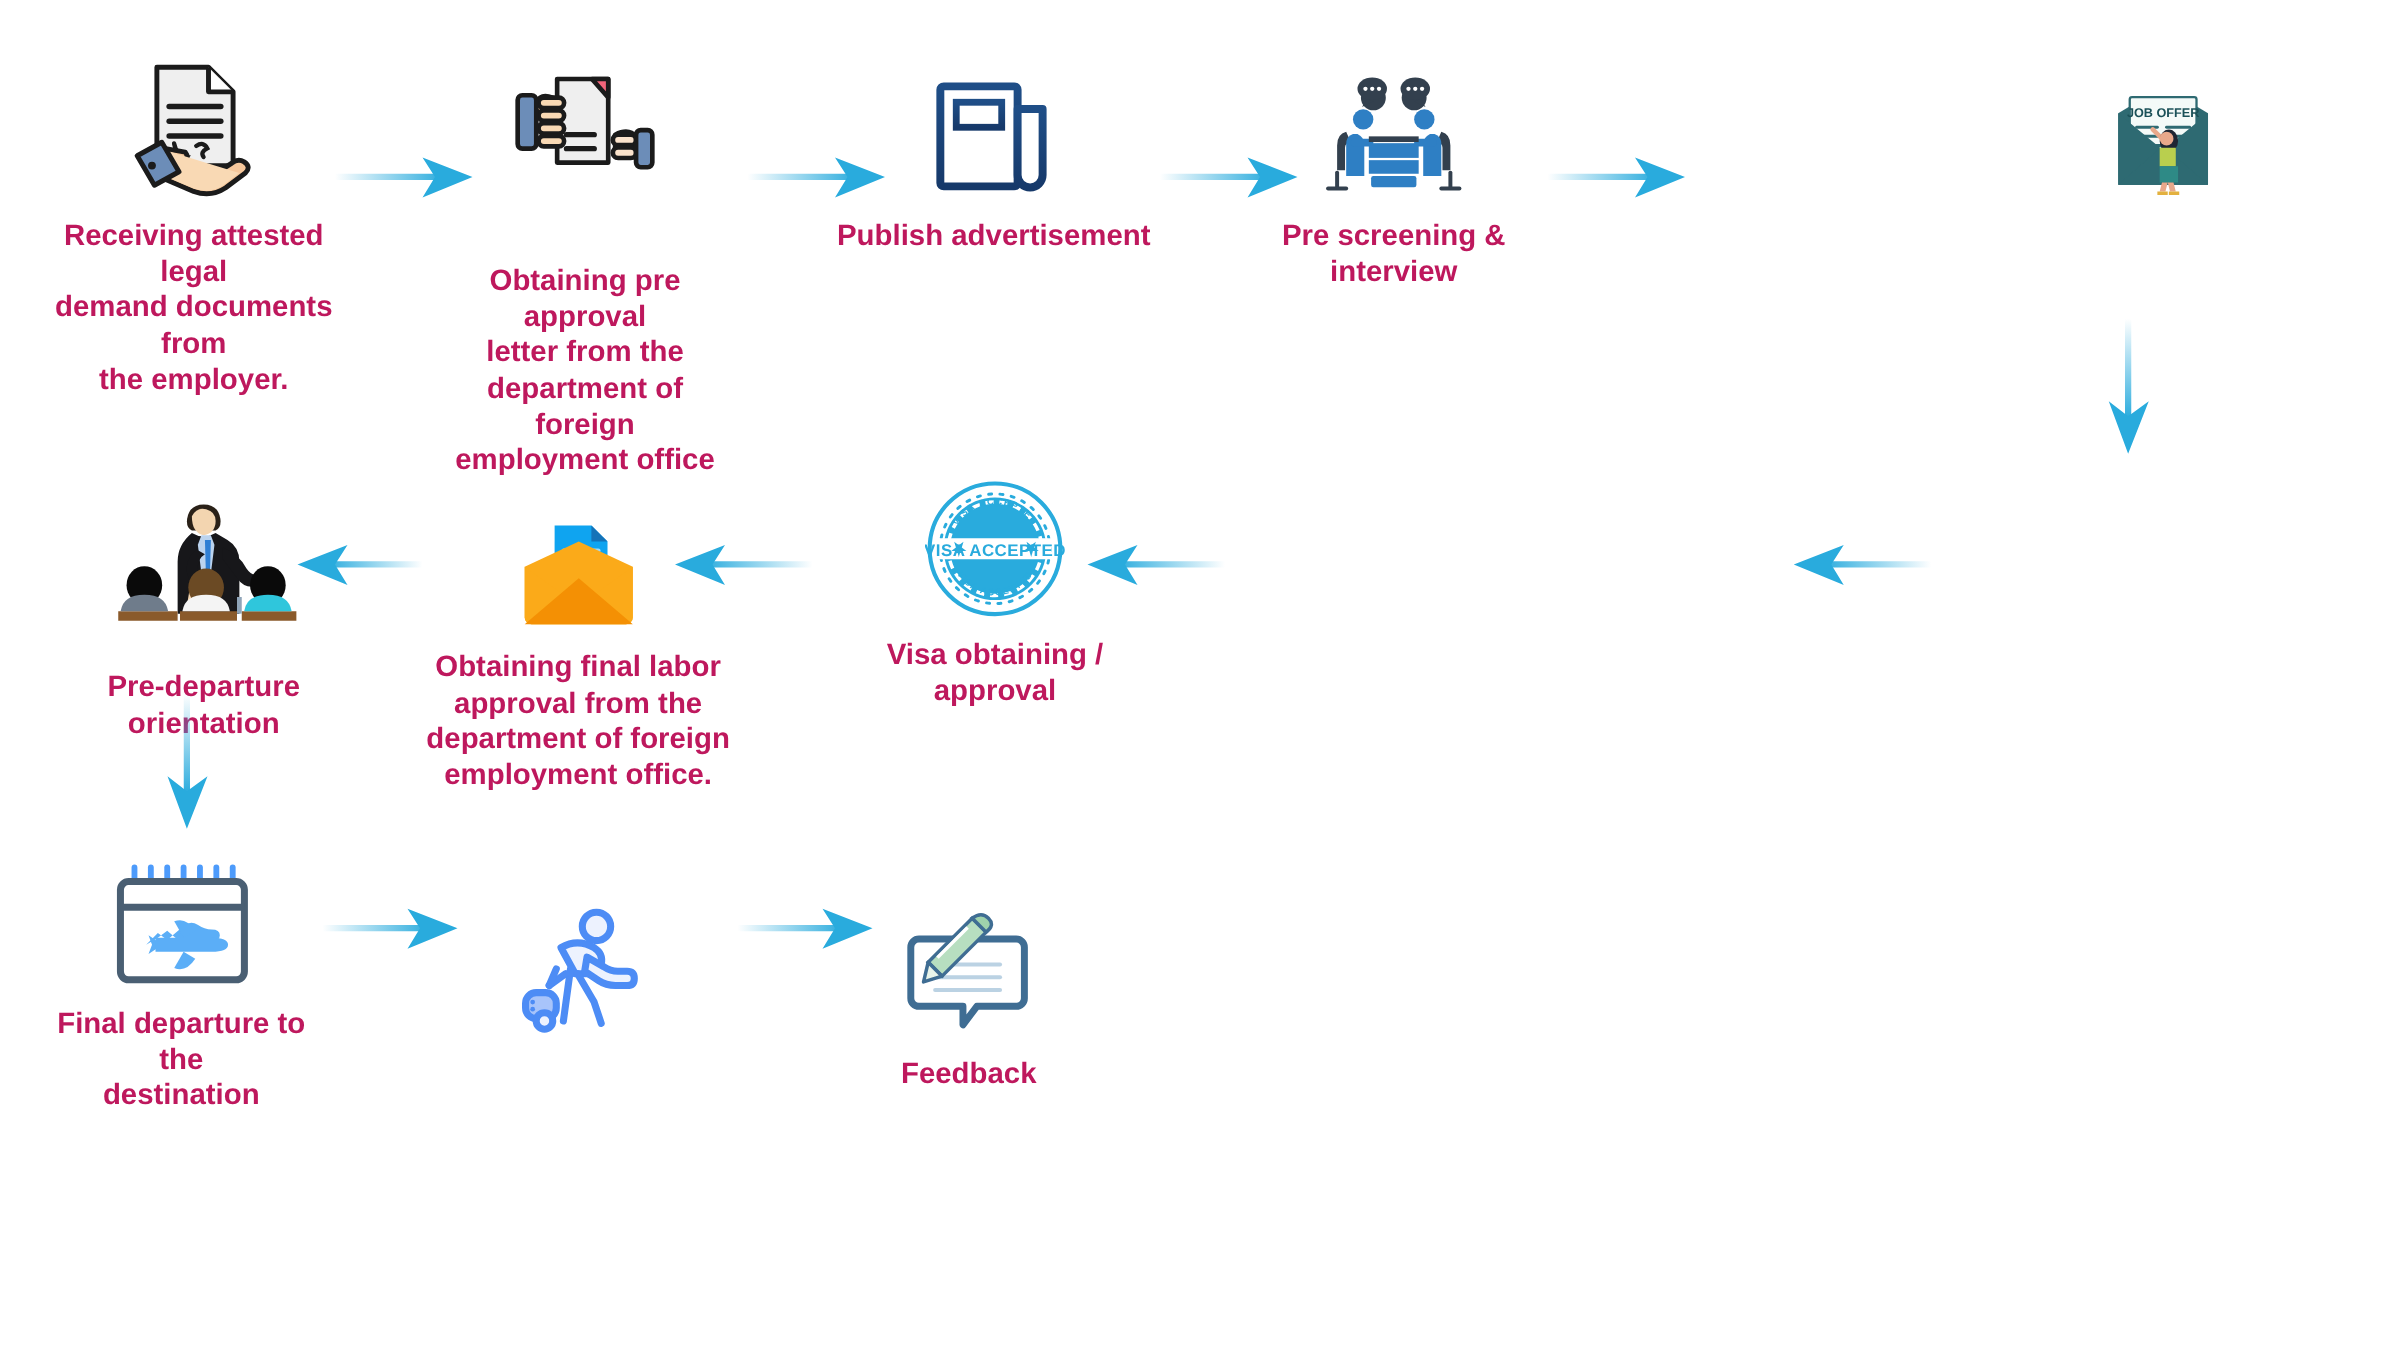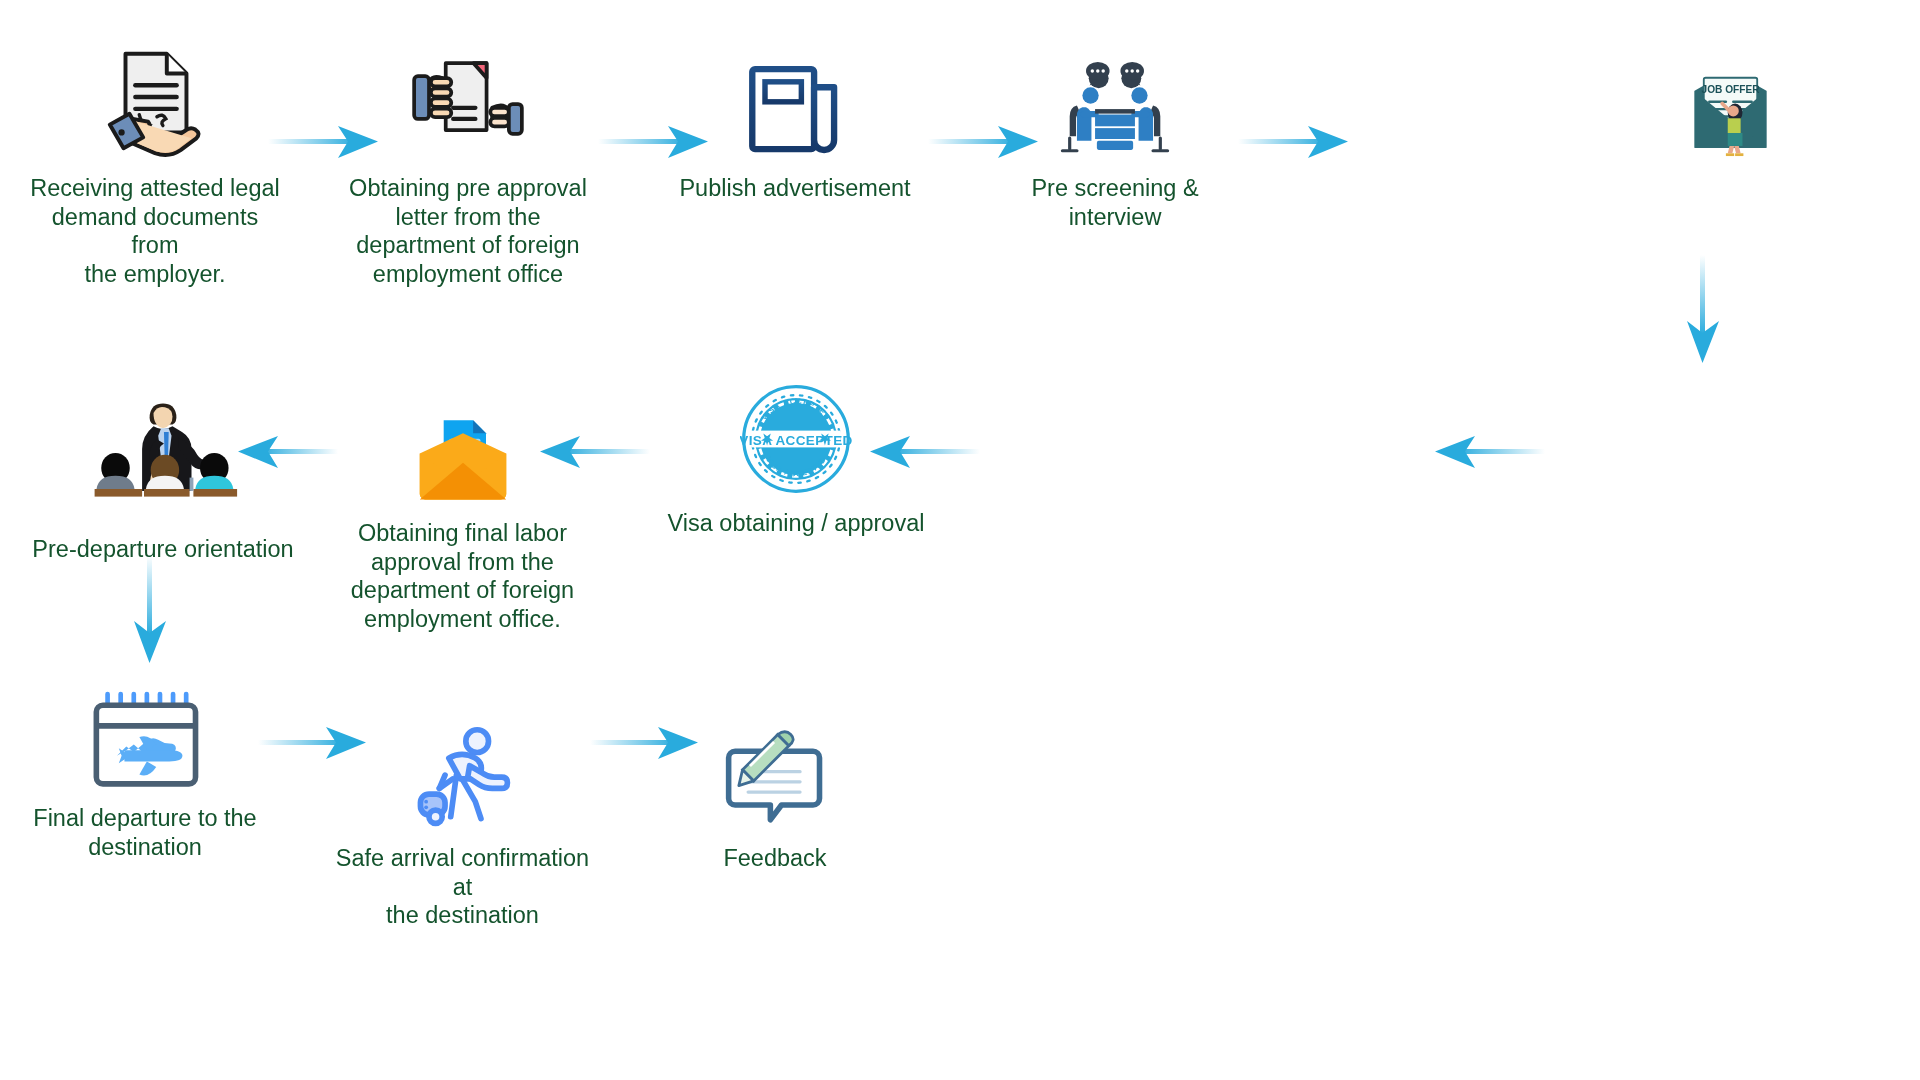--- a/index.html
+++ b/index.html
@@ -23,23 +23,23 @@
     display: flex;
     align-items: flex-end;
     justify-content: center;
   }
   .step-icon svg { display: block; }
   .step-label {
     margin-top: 14px;
     text-align: center;
     font-size: 23.5px;
     line-height: 1.22;
-    color: #14532d;
+    color: #be185d;
     font-family: "Liberation Sans", sans-serif;
-    font-weight: 400;
+    font-weight: 700;
     white-space: pre-line;
   }
 
   
   .arrow { position: absolute; }
   .arrow svg { display: block; }
 </style>
 </head>
 <body>
 
@@ -74,21 +74,21 @@
           <linearGradient id="ag1" x1="0" y1="0" x2="1" y2="0">
         <stop offset="0" stop-color="#29ABDD" stop-opacity="0"></stop>
             <stop offset="1" stop-color="#29ABDD" stop-opacity="1"></stop>
       </linearGradient>
         </defs>
       <rect x="0" y="17" width="88" height="5" fill="url(#ag1)"></rect>
       <path d="M70 4 L110 19.5 L70 36 L80 19.5 Z" fill="#29ABDD"></path>
     </svg>
   </div>
 
-  <div class="step" style="left:348px; top:30px; width:240px;">
+  <div class="step" style="left:348px; top:30px; width:240px;gap:36px;">
     <div class="step-icon">
       <svg width="130" height="110" viewBox="0 0 140 118">
         <path d="M46 14 h44 v72 h-44 z" fill="#EFEFEF" stroke="#1b1b1b" stroke-width="4" stroke-linejoin="round"></path>
         <path d="M76 14 h14 v16 z" fill="#F2657A" stroke="#1b1b1b" stroke-width="4" stroke-linejoin="round"></path>
         <g stroke="#1b1b1b" stroke-width="4.5" stroke-linecap="round">
           <line x1="54" y1="62" x2="78" y2="62"></line>
           <line x1="54" y1="74" x2="78" y2="74"></line>
         </g>
         <path d="M42 30 q-10 -4 -14 4 q-3 7 4 10 l10 4 z" fill="#F6C79B" stroke="#1b1b1b" stroke-width="4" stroke-linejoin="round"></path>
         <g fill="#F9D9B4" stroke="#1b1b1b" stroke-width="4" stroke-linejoin="round">
@@ -471,22 +471,20 @@
         <g fill="none" stroke="#4D8CF5" stroke-width="6" stroke-linecap="round">
           <path d="M30 66 l6 -14"></path>
           <circle cx="26" cy="96" r="7" fill="#EDF2FE"></circle>
         </g>
         <g fill="#4D8CF5">
           <circle cx="16" cy="80" r="2"></circle>
             <circle cx="16" cy="86" r="2"></circle>
         </g>
       </svg>
     </div>
-    <div class="step-label">Safe arrival confirmation at
-the destination</div>
   </div>
 
   <div class="arrow" style="left:590px; top:723px;">
     <svg width="110" height="40" viewBox="0 0 110 40">
       <defs>
           <linearGradient id="ag12" x1="0" y1="0" x2="1" y2="0">
         <stop offset="0" stop-color="#29ABDD" stop-opacity="0"></stop>
             <stop offset="1" stop-color="#29ABDD" stop-opacity="1"></stop>
       </linearGradient>
         </defs>

